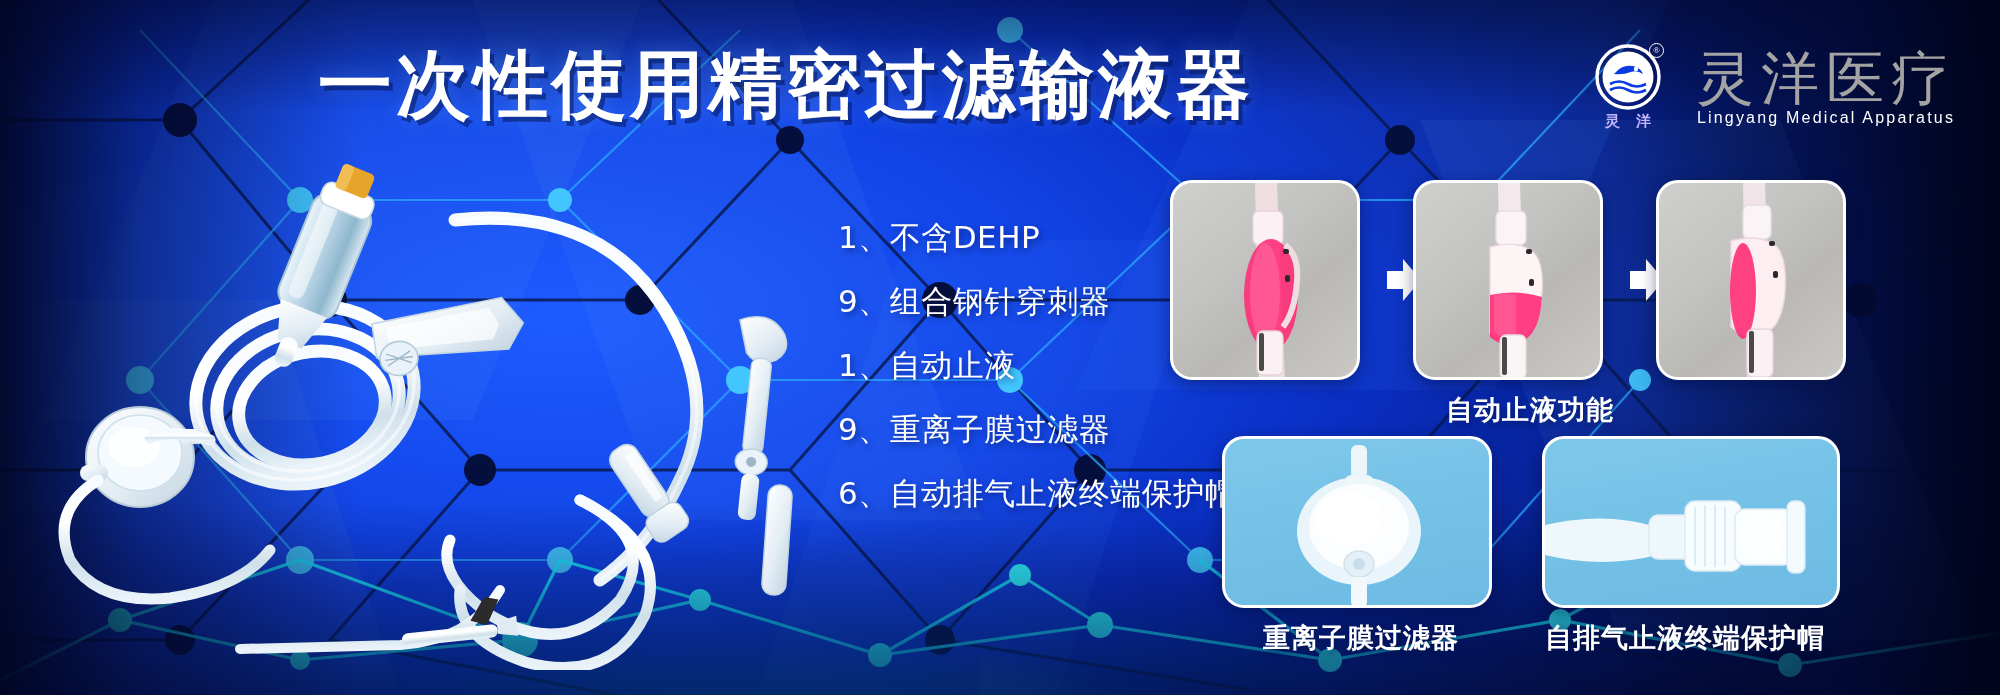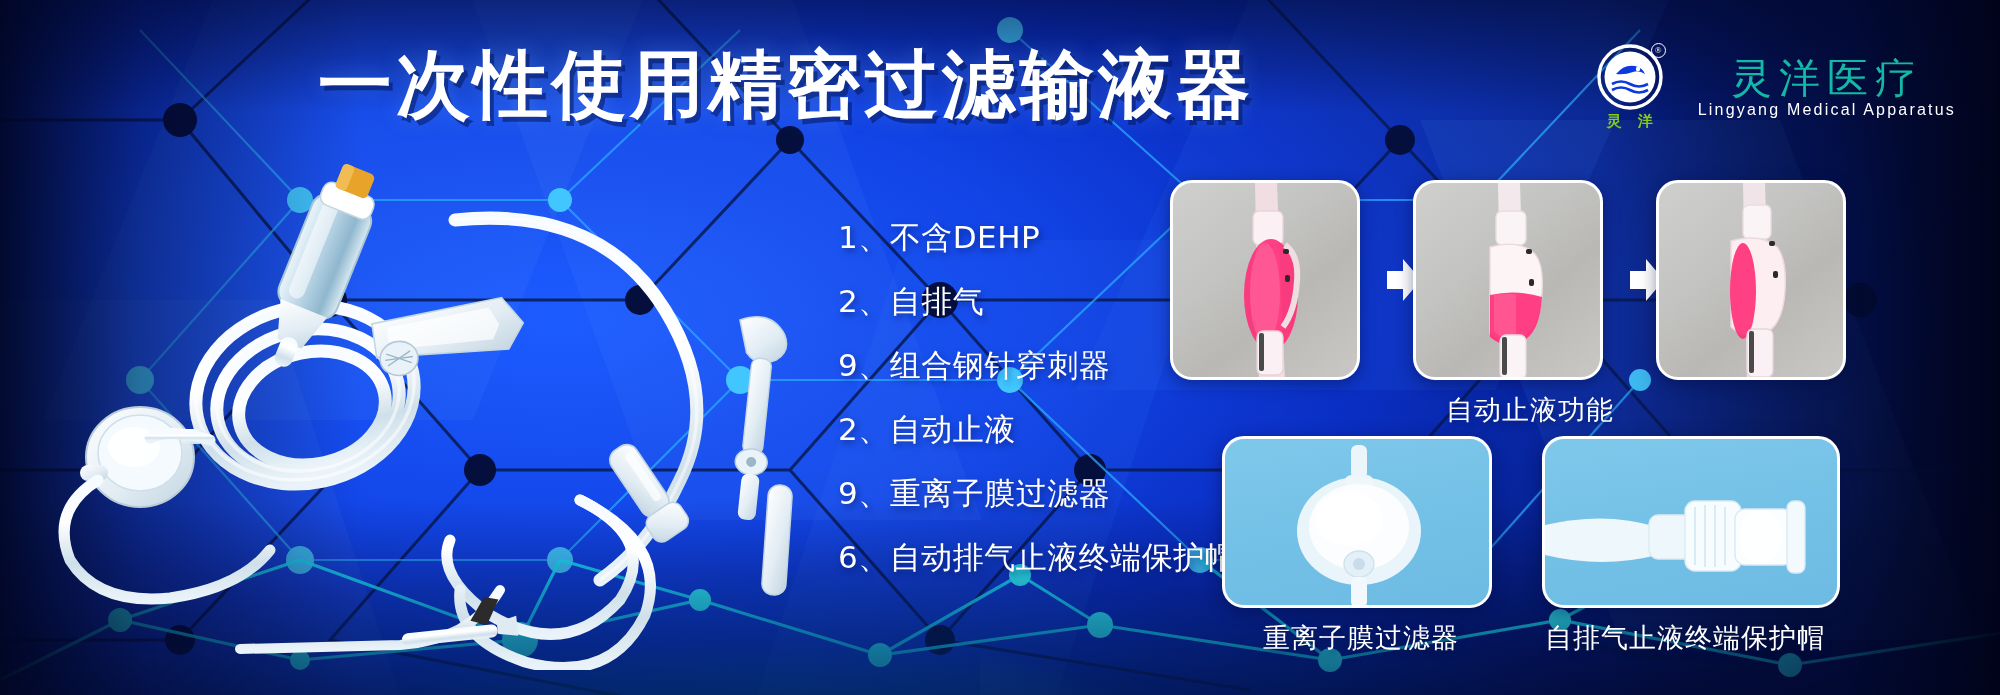--- a/index.html
+++ b/index.html
@@ -58,24 +58,24 @@
   }
   .brand{
     position:absolute;right:44px;top:44px;display:flex;align-items:center;gap:18px;
   }
   .brand-mark{position:relative;width:100px;display:flex;flex-direction:column;align-items:center;gap:2px;}
   .brand-mark .disc{position:relative;width:66px;height:66px;}
   .brand-mark .reg{
     position:absolute;right:-3px;top:-1px;width:15px;height:15px;border:1.6px solid #fff;border-radius:50%;
     color:#fff;font-size:9px;line-height:12px;text-align:center;font-family:"Liberation Serif",serif;
   }
-  .brand-mark .sub{color:#84cc16;font-size:15px;letter-spacing:16px;padding-left:16px;font-weight:bold;
+  .brand-mark .sub{color:#c4b5fd;font-size:15px;letter-spacing:16px;padding-left:16px;font-weight:bold;
     font-family:"DejaVu Sans","Liberation Sans",sans-serif;}
   .brand-text{display:flex;flex-direction:column;align-items:center;gap:3px;}
-  .brand-cn{color:#14b8a6;font-size:41px;font-weight:500;letter-spacing:7px;line-height:1;
+  .brand-cn{color:#a3a3a3;font-size:58px;font-weight:500;letter-spacing:7px;line-height:1;
     font-family:"DejaVu Sans","Liberation Sans",sans-serif;}
   .brand-en{color:#fff;font-size:16px;letter-spacing:2.2px;line-height:1;white-space:nowrap;}
 
   
   .features{position:absolute;left:838px;top:222px;width:400px;}
   .feature{
     color:#fff;font-size:31px;font-weight:normal;line-height:1;white-space:nowrap;
     margin-bottom:33px;letter-spacing:.5px;
     font-family:"DejaVu Sans","Liberation Sans",sans-serif;
     text-shadow:2px 3px 6px rgba(2,18,80,.55);
@@ -85,21 +85,21 @@
   
   .card{
     position:absolute;border:3px solid #ffffff;border-radius:22px;overflow:hidden;
     box-shadow:0 4px 16px rgba(0,10,60,.45);
   }
   .photo-gray{background:linear-gradient(140deg,#cfcfcd 0%,#c3c3c1 38%,#b9b8b5 62%,#c9c8c5 100%);}
   .photo-blue{background:linear-gradient(170deg,#7ec8ea 0%,#74c1e7 50%,#6dbbe3 100%);}
 
   .arrow{position:absolute;width:40px;height:50px;}
   .caption{
-    position:absolute;color:#fff;font-size:27px;font-weight:normal;white-space:nowrap;
+    position:absolute;color:#fff;font-size:27px;font-weight:bold;white-space:nowrap;
     font-family:"DejaVu Sans","Liberation Sans",sans-serif;letter-spacing:1px;
     text-shadow:2px 3px 7px rgba(2,16,74,.6);
   }
 
   
   .product{position:absolute;left:40px;top:150px;width:780px;height:520px;}
 </style>
 </head>
 <body>
 
@@ -320,23 +320,22 @@
       <g transform="translate(360,470) rotate(-6)">
         <rect x="0" y="14" width="96" height="13" rx="6" fill="url(#tube)"></rect>
         <path d="M70 8 l16 -22 l14 4 l-14 24 z" fill="#2b2b2b"></path>
         <path d="M96 12 l20 -4 l0 20 l-20 -4 z" fill="#dfeaf2"></path>
       </g>
     </svg>
   </div>
 
   <div class="features">
     <div class="feature">1、不含DEHP</div>
-    <div class="feature">2、自排气</div>
     <div class="feature">9、组合钢针穿刺器</div>
-    <div class="feature">2、自动止液</div>
+    <div class="feature">1、自动止液</div>
     <div class="feature">9、重离子膜过滤器</div>
     <div class="feature">6、自动排气止液终端保护帽</div>
   </div>
 
   <div class="card photo-gray" style="left:1170px;top:180px;width:190px;height:200px;">
     <svg viewBox="0 0 190 200" width="190" height="200">
       <rect width="190" height="200" fill="none"></rect>
       <path d="M82 0 L104 0 L112 200 L86 200 Z" fill="#f2dfe4" opacity=".95"></path>
       <rect x="80" y="28" width="30" height="34" rx="6" fill="#fbf1f4" stroke="#e8d4da" stroke-width="1.4"></rect>
       <ellipse cx="98" cy="112" rx="27" ry="56" fill="#ff2e78" opacity=".9"></ellipse>

